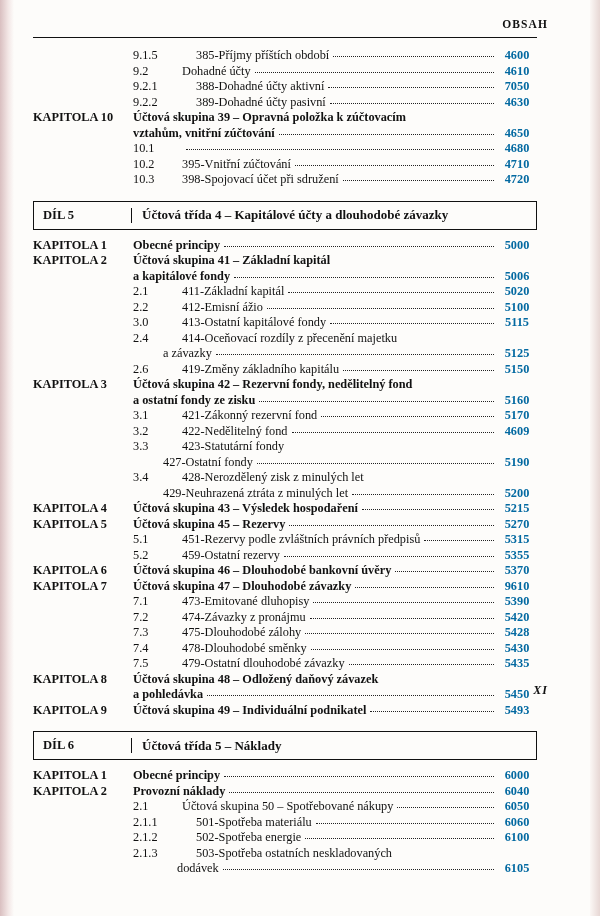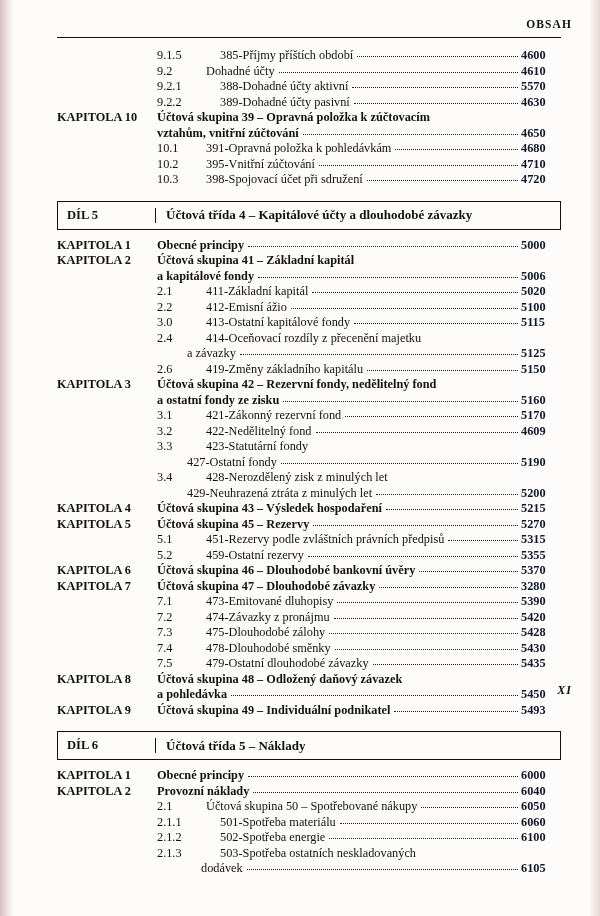--- a/index.html
+++ b/index.html
@@ -30,21 +30,21 @@
     background: linear-gradient(to right, #d9bfc0, #f3e7e6 60%, #fdfcfa);
   }
   .edge-right {
     position: absolute;
     right: 0; top: 0;
     width: 10px; height: 916px;
     background: linear-gradient(to left, #e7d7d4, #fbf7f5);
   }
   .content {
     position: absolute;
-    left: 52px;
+    left: 28px;
     top: 0;
     width: 528px;
     height: 714px;
   }
   .header {
     position: absolute;
     top: 18px;
     right: 8px;
     font-size: 11.5px;
     letter-spacing: 1.1px;
@@ -113,23 +113,23 @@
     margin: 0 3px 0 4px;
     position: relative;
     top: -2px;
     border-bottom: 1.5px dotted #222;
     height: 1px;
   }
   .dots.none { border-bottom: none; }
   .page-no {
     flex: 0 0 auto;
     width: 40px;
-    text-align: left;
+    text-align: center;
     font-weight: bold;
-    color: #0f172a;
+    color: #0369a1;
     font-size: 12.3px;
   }
   .page-no.empty { color: transparent; }
   .cont-2 { padding-left: 30px; }
   .cont-3 { padding-left: 44px; }
 
   
   .dil {
     display: flex;
     align-items: center;
@@ -190,21 +190,21 @@
             <span class="dots"></span>
             <span class="page-no">4610</span>
           </div>
         </div>
         <div class="row">
           <div class="col-chap light"></div>
           <div class="col-body">
             <span class="num w3">9.2.1</span>
             <span class="txt">388-Dohadné účty aktivní</span>
             <span class="dots"></span>
-            <span class="page-no">5570</span>
+            <span class="page-no">7050</span>
           </div>
         </div>
         <div class="row">
           <div class="col-chap light"></div>
           <div class="col-body">
             <span class="num w3">9.2.2</span>
             <span class="txt">389-Dohadné účty pasivní</span>
             <span class="dots"></span>
             <span class="page-no">4630</span>
           </div>
@@ -222,21 +222,20 @@
           <div class="col-body">
             <span class="txt b">vztahům, vnitřní zúčtování</span>
             <span class="dots"></span>
             <span class="page-no">4650</span>
           </div>
         </div>
         <div class="row">
           <div class="col-chap light"></div>
           <div class="col-body">
             <span class="num w2">10.1</span>
-            <span class="txt">391-Opravná položka k pohledávkám</span>
             <span class="dots"></span>
             <span class="page-no">4680</span>
           </div>
         </div>
         <div class="row">
           <div class="col-chap light"></div>
           <div class="col-body">
             <span class="num w2">10.2</span>
             <span class="txt">395-Vnitřní zúčtování</span>
             <span class="dots"></span>
@@ -445,21 +444,21 @@
               <span class="txt b">Účtová skupina 46 – Dlouhodobé bankovní úvěry</span>
               <span class="dots"></span>
               <span class="page-no">5370</span>
             </div>
           </div>
           <div class="row">
             <div class="col-chap">KAPITOLA 7</div>
             <div class="col-body">
               <span class="txt b">Účtová skupina 47 – Dlouhodobé závazky</span>
               <span class="dots"></span>
-              <span class="page-no">3280</span>
+              <span class="page-no">9610</span>
             </div>
           </div>
           <div class="row">
             <div class="col-chap light"></div>
             <div class="col-body">
               <span class="num w2">7.1</span>
               <span class="txt">473-Emitované dluhopisy</span>
               <span class="dots"></span>
               <span class="page-no">5390</span>
             </div>

